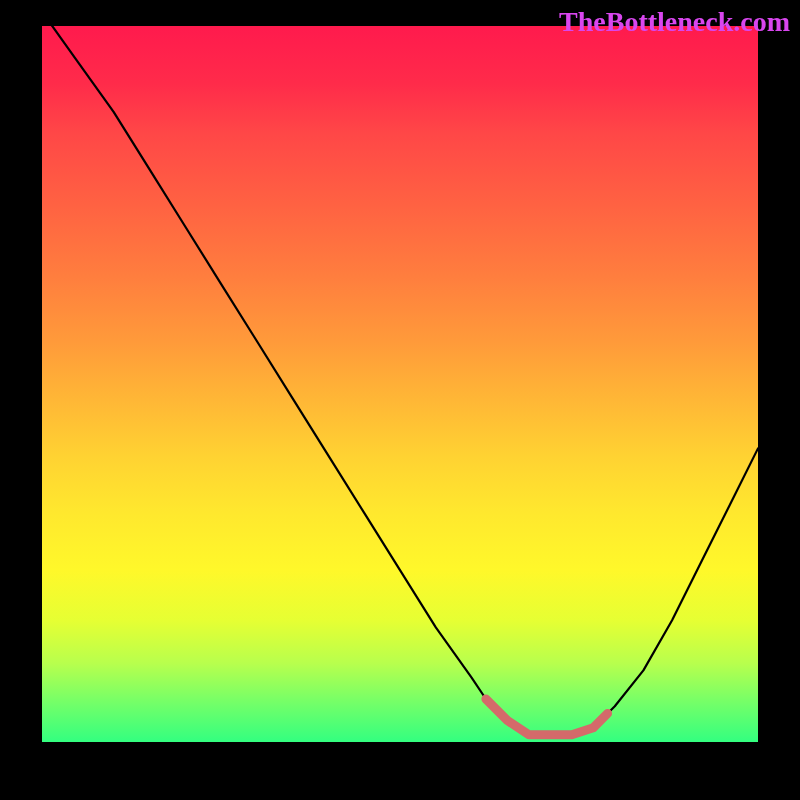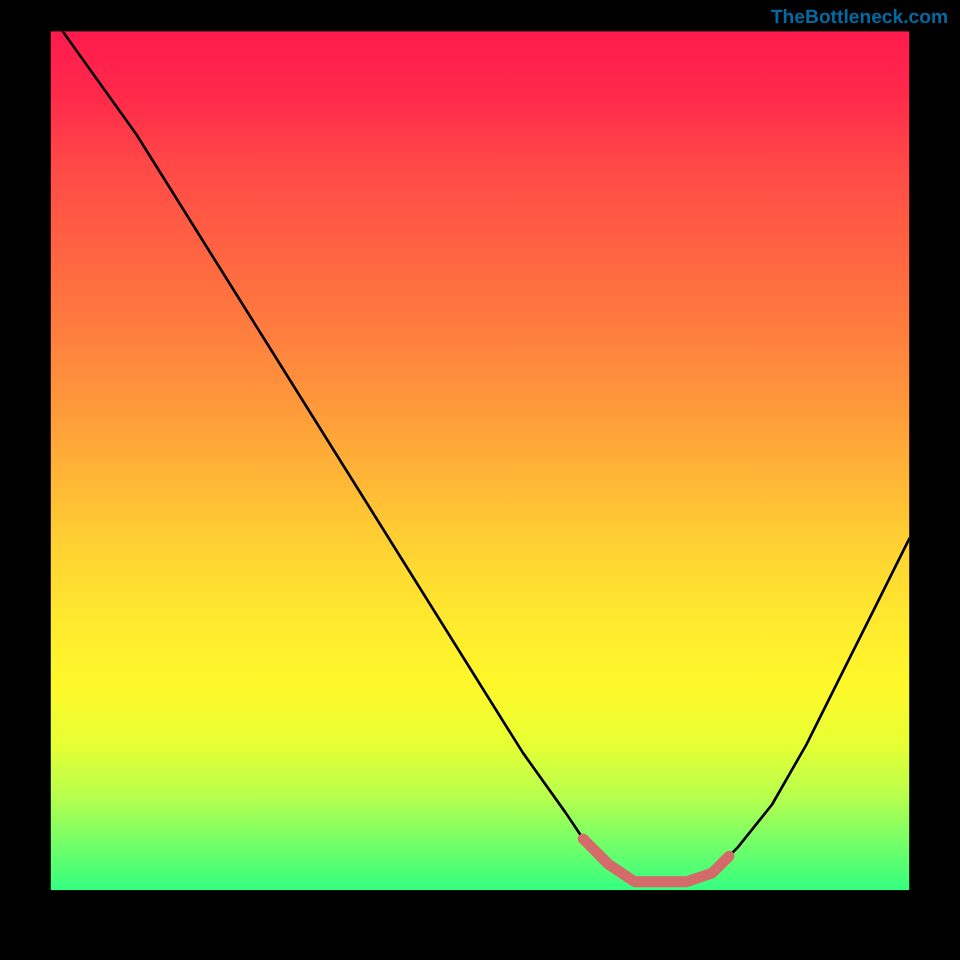--- a/index.html
+++ b/index.html
@@ -2,23 +2,23 @@
 <html><head>
 <meta charset="utf-8">
 <style>
   * { margin: 0; padding: 0; box-sizing: border-box; }
   html, body { width: 800px; height: 800px; background: #000; overflow: hidden; }
   .container { position: relative; width: 800px; height: 800px; }
   .watermark { 
     position: absolute; 
     top: 6px; 
     right: 10px; 
-    color: #0369a1; 
-    font-family: Liberation Sans, sans-serif; 
-    font-size: 16px; 
+    color: #d946ef; 
+    font-family: Liberation Serif, serif; 
+    font-size: 28px; 
     font-weight: bold;
     z-index: 10;
   }
   .plot-area {
     position: absolute;
     left: 42px;
     top: 26px;
     width: 716px;
     height: 716px;
     overflow: hidden;

